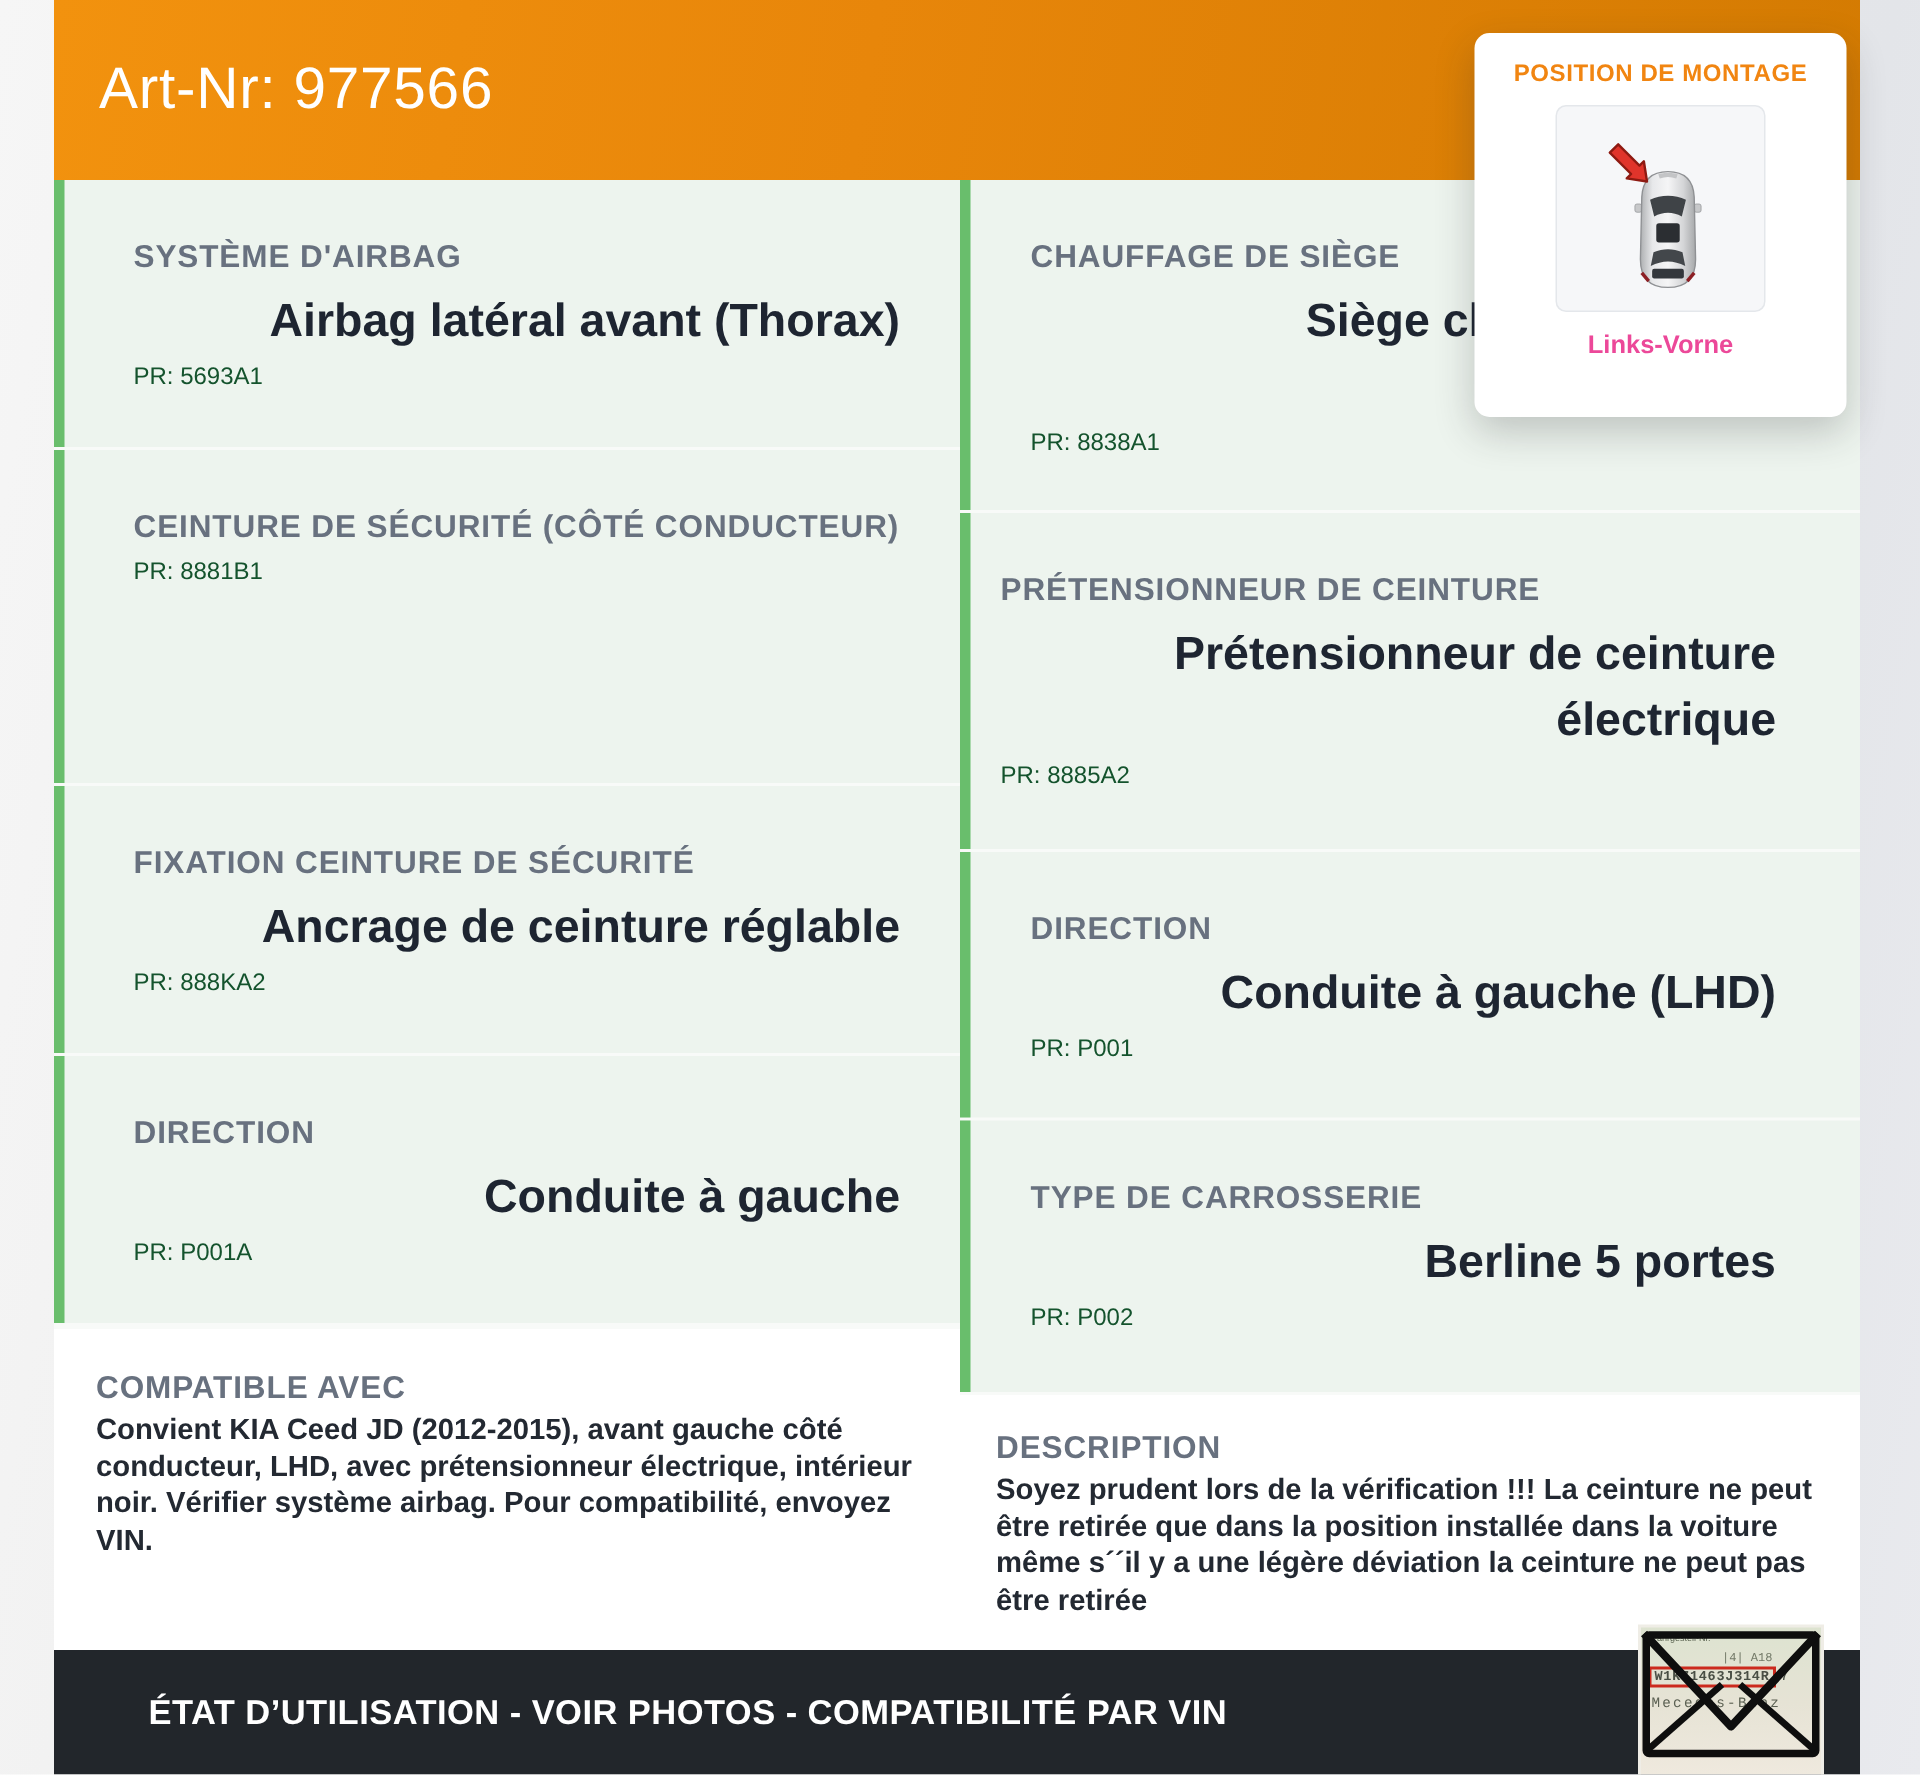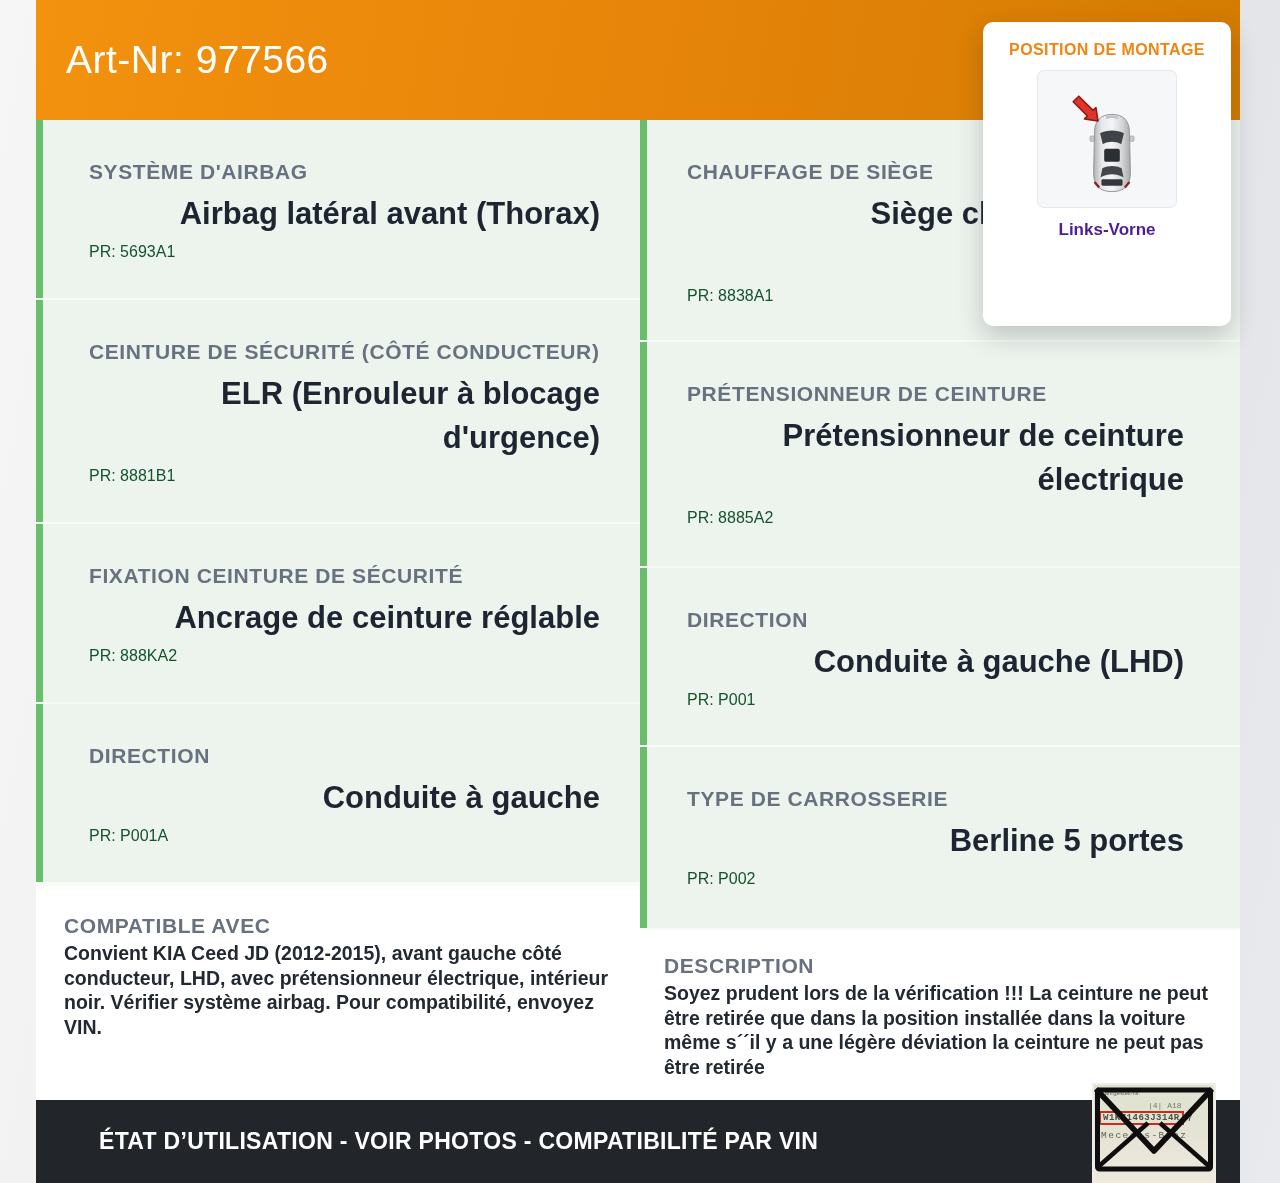--- a/index.html
+++ b/index.html
@@ -28,21 +28,21 @@
   .card {
     background:#edf4ee; border-left:7px solid #69be6c;
     margin-bottom:2px; padding:42px 40px 0 46px; overflow:hidden;
   }
   .col-right .card { padding:42px 56px 0 40px; }
   .col-left  .card:nth-of-type(1){ height:178px; }
   .col-left  .card:nth-of-type(2){ height:222px; }
   .col-left  .card:nth-of-type(3){ height:178px; }
   .col-left  .card:nth-of-type(4){ height:178px; margin-bottom:0; }
   .col-right .card:nth-of-type(1){ height:220px; }
-  .col-right .card:nth-of-type(2){ height:224px; }
+  .col-right .card:nth-of-type(2){ height:224px;padding-left:20px; }
   .col-right .card:nth-of-type(3){ height:177px; }
   .col-right .card:nth-of-type(4){ height:181px; margin-bottom:0; }
 
   .label {
     font-size:21px; font-weight:700; color:#68717f; letter-spacing:.6px;
     line-height:20px; margin-bottom:10px; text-transform:uppercase;
   }
   .title {
     font-size:31px; font-weight:700; color:#1e2531; line-height:44px; margin-bottom:6px;text-align:right;
   }
@@ -52,32 +52,32 @@
   .note { background:#ffffff; overflow:hidden; }
   .note-left  { margin-top:4px; width:604px; height:214px; padding:30px 18px 0 28px; }
   .note-right { margin-top:2px; width:600px; height:170px; padding:26px 0 0 24px; }
   .note .label { margin-bottom:5px; }
   .note-text {
     font-size:19.5px; font-weight:600; color:#232932; line-height:24.5px;
   }
 
   
   .position-card {
-    position:absolute; top:22px; right:49px; width:248px; height:304px;
+    position:absolute; top:22px; right:49px; width:248px; height:256px;
     background:#ffffff; border-radius:10px; z-index:6; text-align:center;
     padding-top:19px; box-shadow:0 10px 26px rgba(40,42,46,.24);
   }
   .position-title { font-size:16px; font-weight:700; color:#f18511; letter-spacing:.4px; }
   .car-box {
     position:relative; width:140px; height:138px; margin:11px auto 0;
     background:#f6f7f9; border:1px solid #e4e7eb; border-radius:7px;
   }
   .car-svg   { position:absolute; left:51px; top:42px; }
   .arrow-svg { position:absolute; left:33px; top:23px; }
-  .position-label { margin-top:12px; font-size:17px; font-weight:700; color:#4c1d95; }
+  .position-label { margin-top:12px; font-size:17px; font-weight:700; color:#ec4899; }
 
   
   .footer {
     position:absolute; left:36px; bottom:0; width:1204px; height:83px;
     background:#22262b; display:flex; align-items:center; z-index:4;
   }
   .footer-text { margin-left:63px; font-size:23px; font-weight:700; color:#ffffff; letter-spacing:.3px; }
 
   
   .envelope {
@@ -108,21 +108,20 @@
   <div class="columns">
 
     <div class="col col-left">
       <section class="card">
         <div class="label">SYSTÈME D'AIRBAG</div>
         <h2 class="title">Airbag latéral avant (Thorax)</h2>
         <div class="pr">PR: 5693A1</div>
       </section>
       <section class="card">
         <div class="label">CEINTURE DE SÉCURITÉ (CÔTÉ CONDUCTEUR)</div>
-        <h2 class="title">ELR (Enrouleur à blocage d'urgence)</h2>
         <div class="pr">PR: 8881B1</div>
       </section>
       <section class="card">
         <div class="label">FIXATION CEINTURE DE SÉCURITÉ</div>
         <h2 class="title">Ancrage de ceinture réglable</h2>
         <div class="pr">PR: 888KA2</div>
       </section>
       <section class="card">
         <div class="label">DIRECTION</div>
         <h2 class="title">Conduite à gauche</h2>

